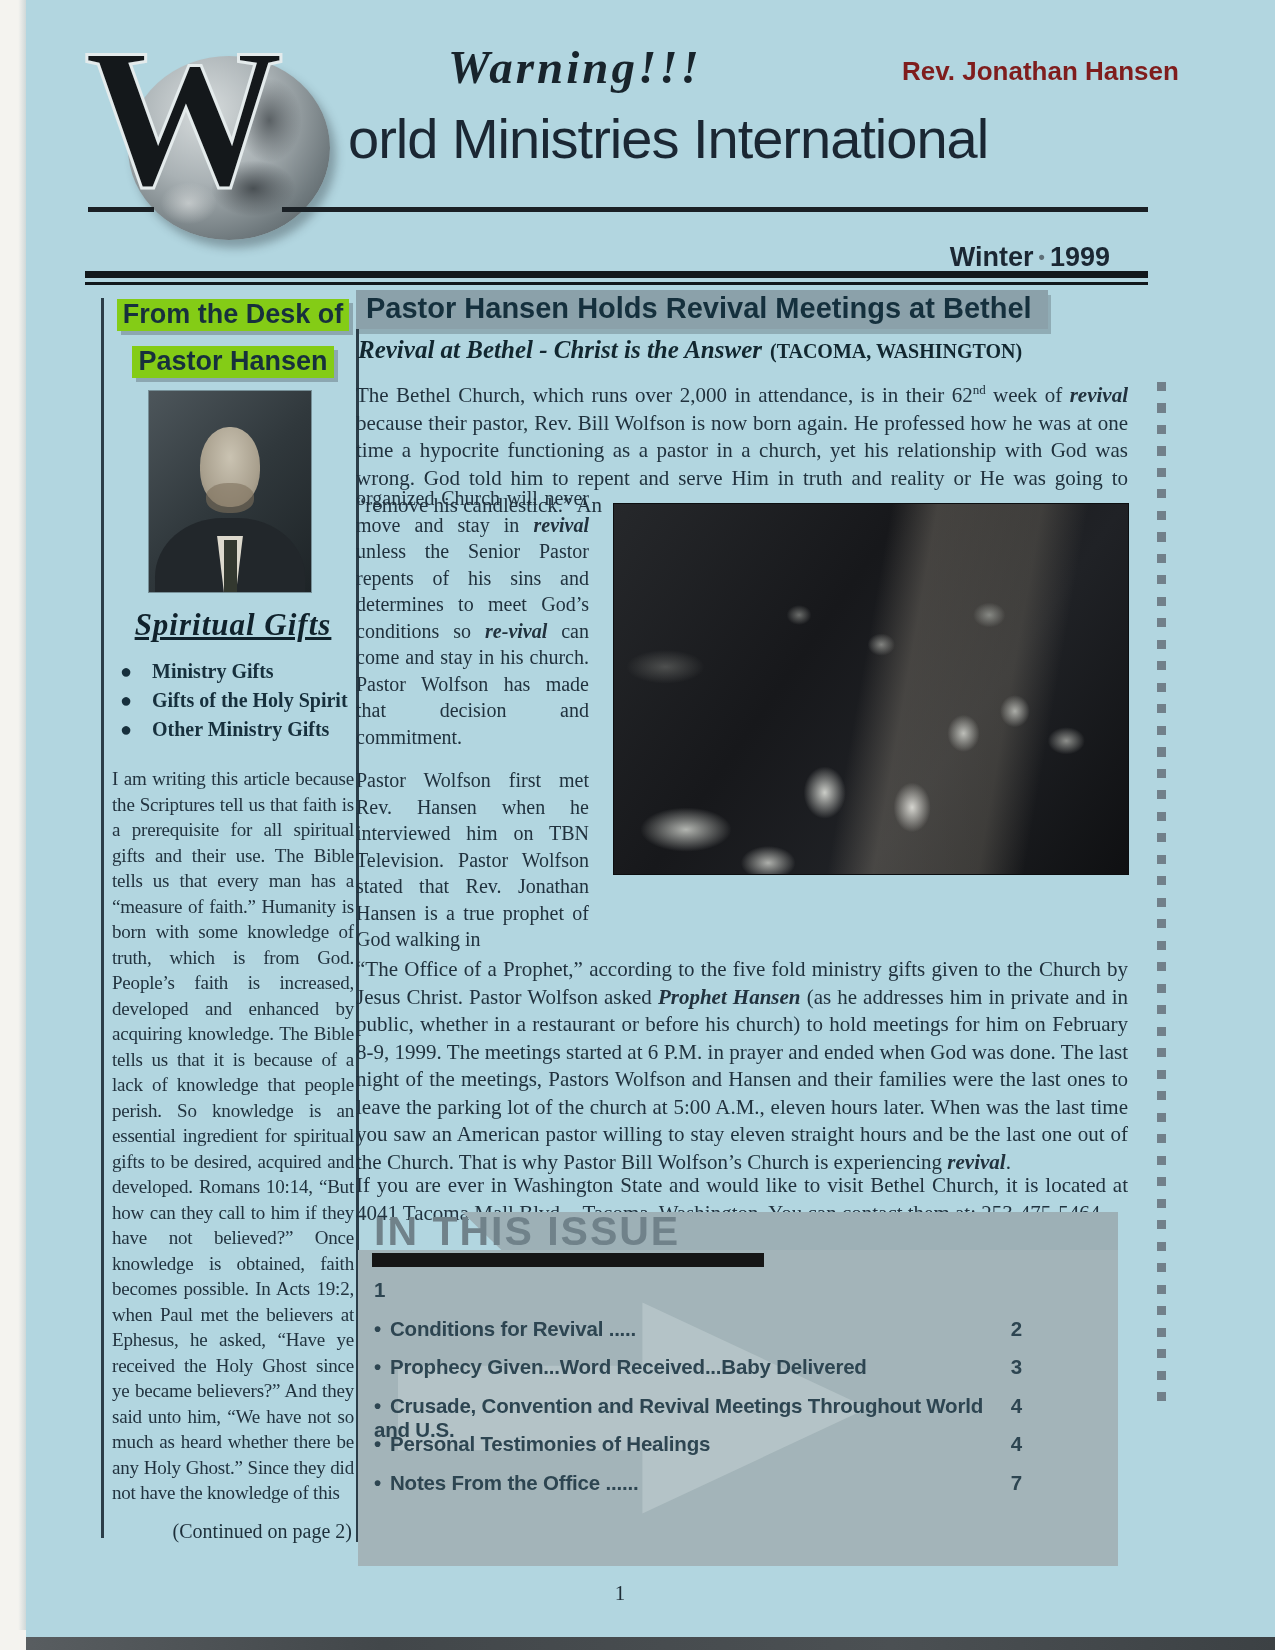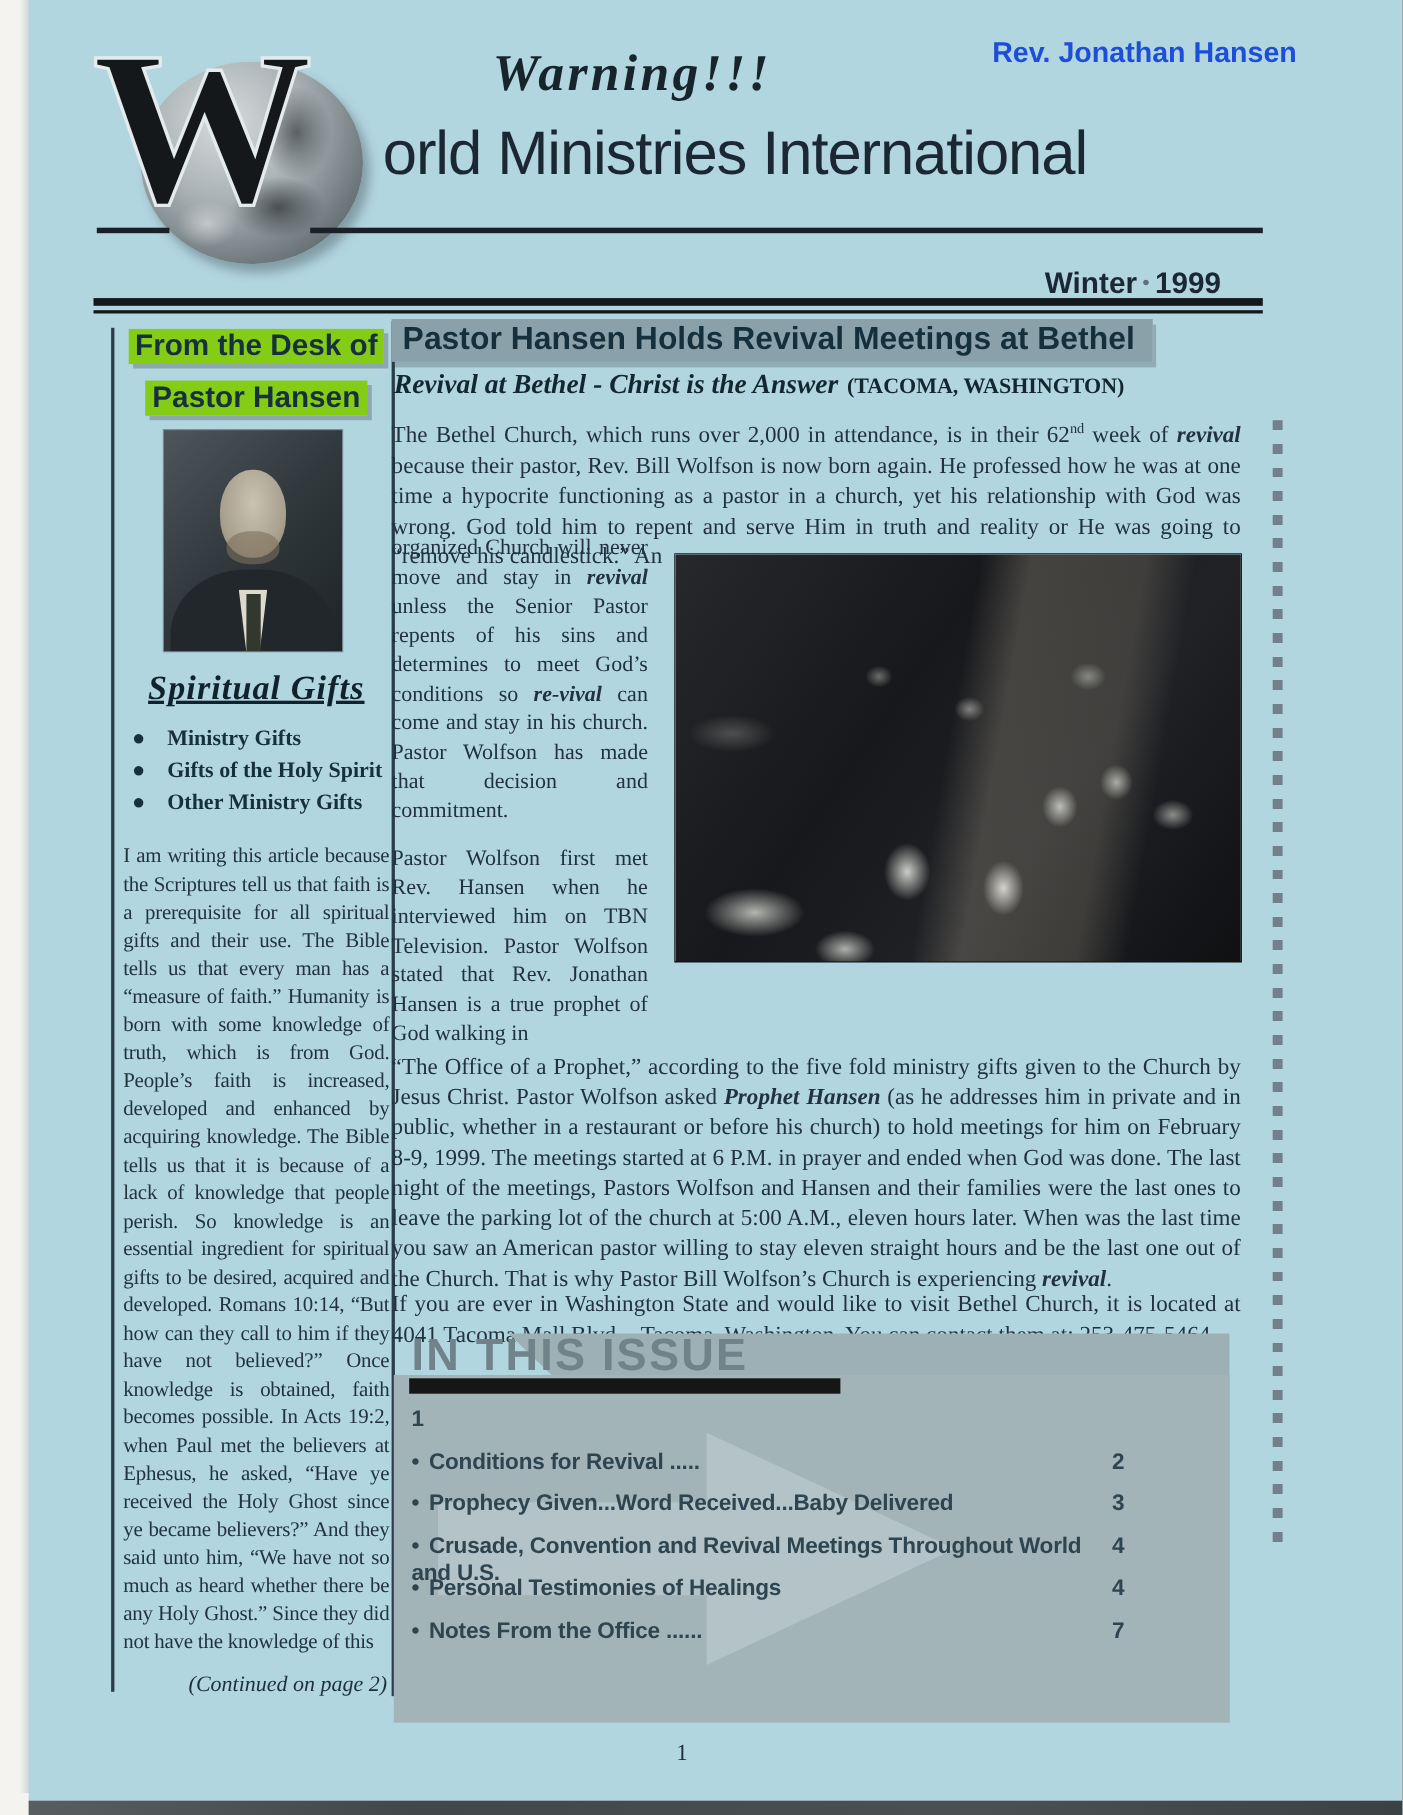--- a/index.html
+++ b/index.html
@@ -18,21 +18,21 @@
            radial-gradient(ellipse 60px 40px at 62% 72%, rgba(60,66,70,.85), transparent 70%),
            radial-gradient(ellipse 46px 60px at 70% 35%, rgba(70,76,80,.8), transparent 70%),
            radial-gradient(ellipse 40px 30px at 30% 80%, rgba(225,228,228,.6), transparent 70%),
            radial-gradient(circle at 38% 30%, #d7dcdd, #a9b1b4 40%, #707a7e 72%, #474f53 100%);
          box-shadow:6px 8px 10px rgba(40,50,55,.35);}
   .w-letter{left:84px;top:18px;font-size:200px;line-height:1;font-weight:bold;
             font-family:"Liberation Serif",serif;color:#14181b;
             -webkit-text-stroke:3px #e4ebec;}
   .warning{left:448px;top:40px;font-size:47px;font-weight:bold;font-style:italic;
            letter-spacing:3px;color:#18242c;font-family:"Liberation Serif",serif;}
-  .author{left:902px;top:32px;font-size:26px;font-weight:600;color:#1d4ed8;
+  .author{left:902px;top:56px;font-size:26px;font-weight:600;color:#7f1d1d;
           font-family:"Liberation Sans",sans-serif;}
   .wmi{left:348px;top:106px;font-size:56px;font-weight:500;letter-spacing:-1px;color:#1b2733;
        font-family:"Liberation Sans",sans-serif;text-align:center;}
   .rule-dash{left:88px;top:207px;width:66px;height:5px;background:#1a2025;}
   .rule-main{left:282px;top:207px;width:866px;height:5px;background:#1a2025;}
   .issue-line{left:945px;top:242px;width:165px;text-align:right;font-size:27px;font-weight:bold;
               color:#1b2733;font-family:"Liberation Sans",sans-serif;}
   .issue-dot{display:inline-block;margin:0 5px;color:#5f7078;font-size:18px;vertical-align:3px;}
 
   .double-rule{left:85px;top:271px;width:1063px;height:4px;border-top:7px solid #12181c;border-bottom:3px solid #12181c;}
@@ -58,21 +58,21 @@
            clip-path:polygon(12% 0,88% 0,68% 100%,32% 100%);}
   .p-tie{position:absolute;left:75px;bottom:0;width:13px;height:52px;background:#33382f;}
   .sg-head{margin-top:15px;text-align:center;font-size:31px;font-weight:bold;font-style:italic;
            text-decoration:underline;color:#10222c;letter-spacing:1px;}
   .sg-list{margin:14px 0 0 0;padding:0;list-style:none;}
   .sg-list li{position:relative;padding-left:40px;font-size:20px;font-weight:bold;
               line-height:29px;color:#17303d;}
   .sg-bullet{position:absolute;left:8px;top:0;font-size:20px;}
   .lc-body{margin-top:22px;font-size:19px;line-height:25.5px;text-align:justify;
            letter-spacing:-0.2px;color:#22333f;}
-  .lc-cont{margin-top:14px;text-align:right;font-style:italic;font-size:20px;padding-right:2px;color:#1d2f3a;}
+  .lc-cont{margin-top:14px;text-align:right;font-size:20px;padding-right:2px;color:#1d2f3a;}
 
   
   .main-col{left:356px;top:292px;width:772px;height:1290px;}
   .mc-title{position:absolute;left:0;top:0;font-family:"Liberation Sans",sans-serif;
             font-weight:bold;font-size:29px;color:#15303d;}
   .mc-title .hl{background:#8ba1aa;padding:2px 16px 5px 10px;box-shadow:3px 5px 0 rgba(110,130,138,.5);}
   .mc-sub{position:absolute;left:2px;top:44px;font-size:25px;color:#122730;}
   .mc-sub .it{font-weight:bold;font-style:italic;}
   .mc-sub .loc{font-weight:bold;font-size:20px;margin-left:8px;}
   .para{text-align:justify;font-size:21px;line-height:27.5px;color:#21323e;}

